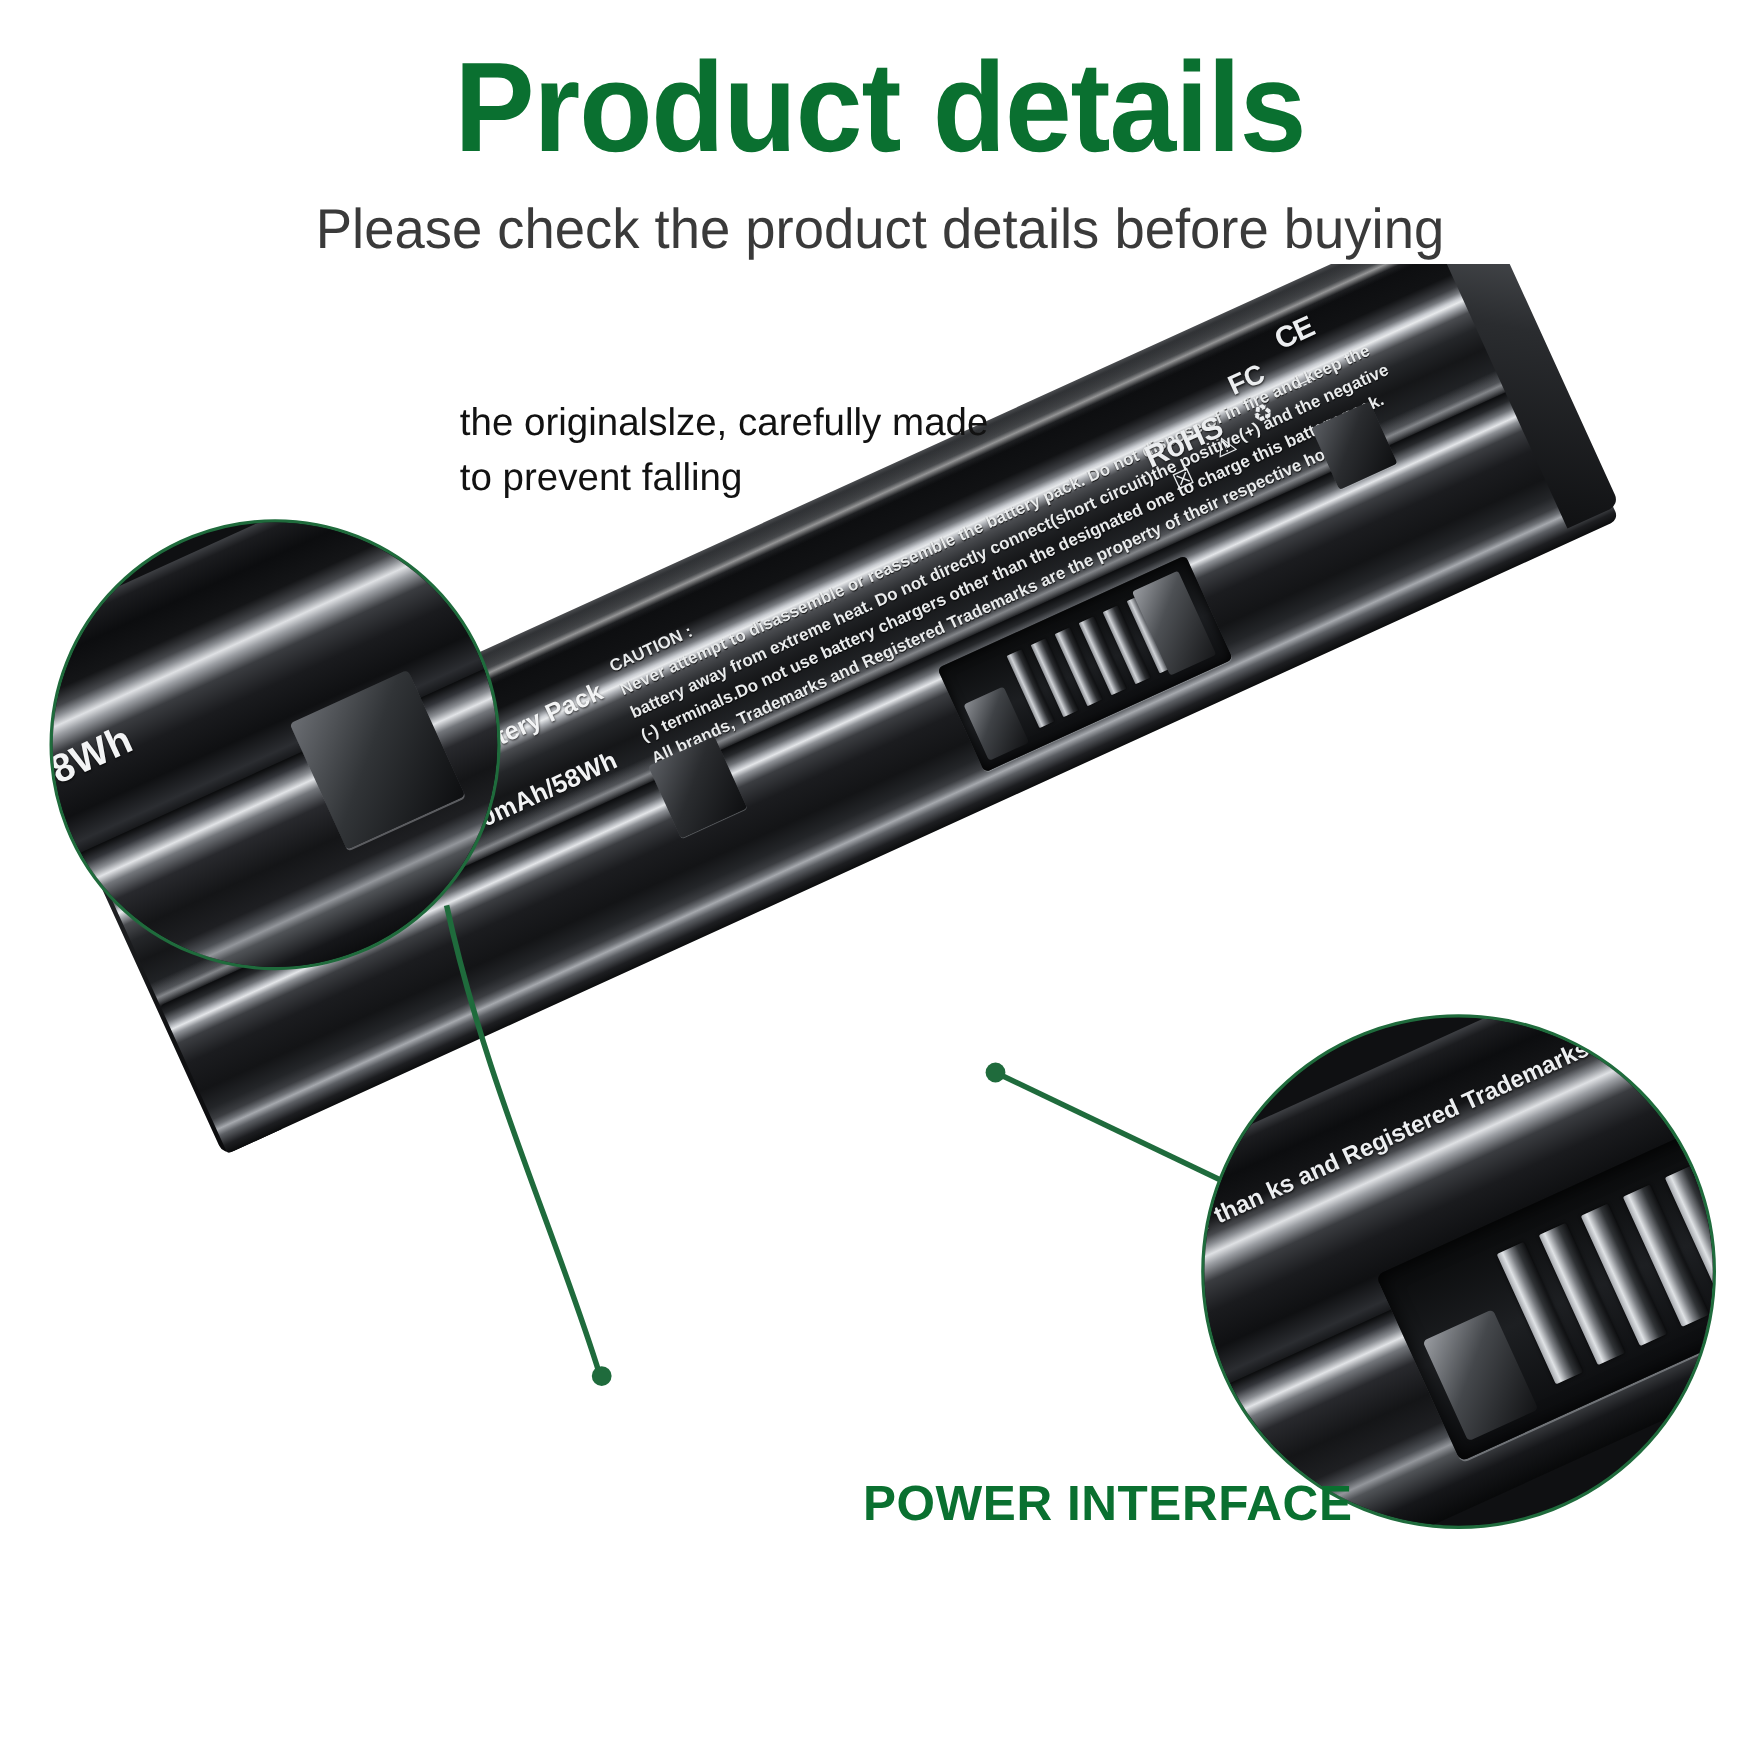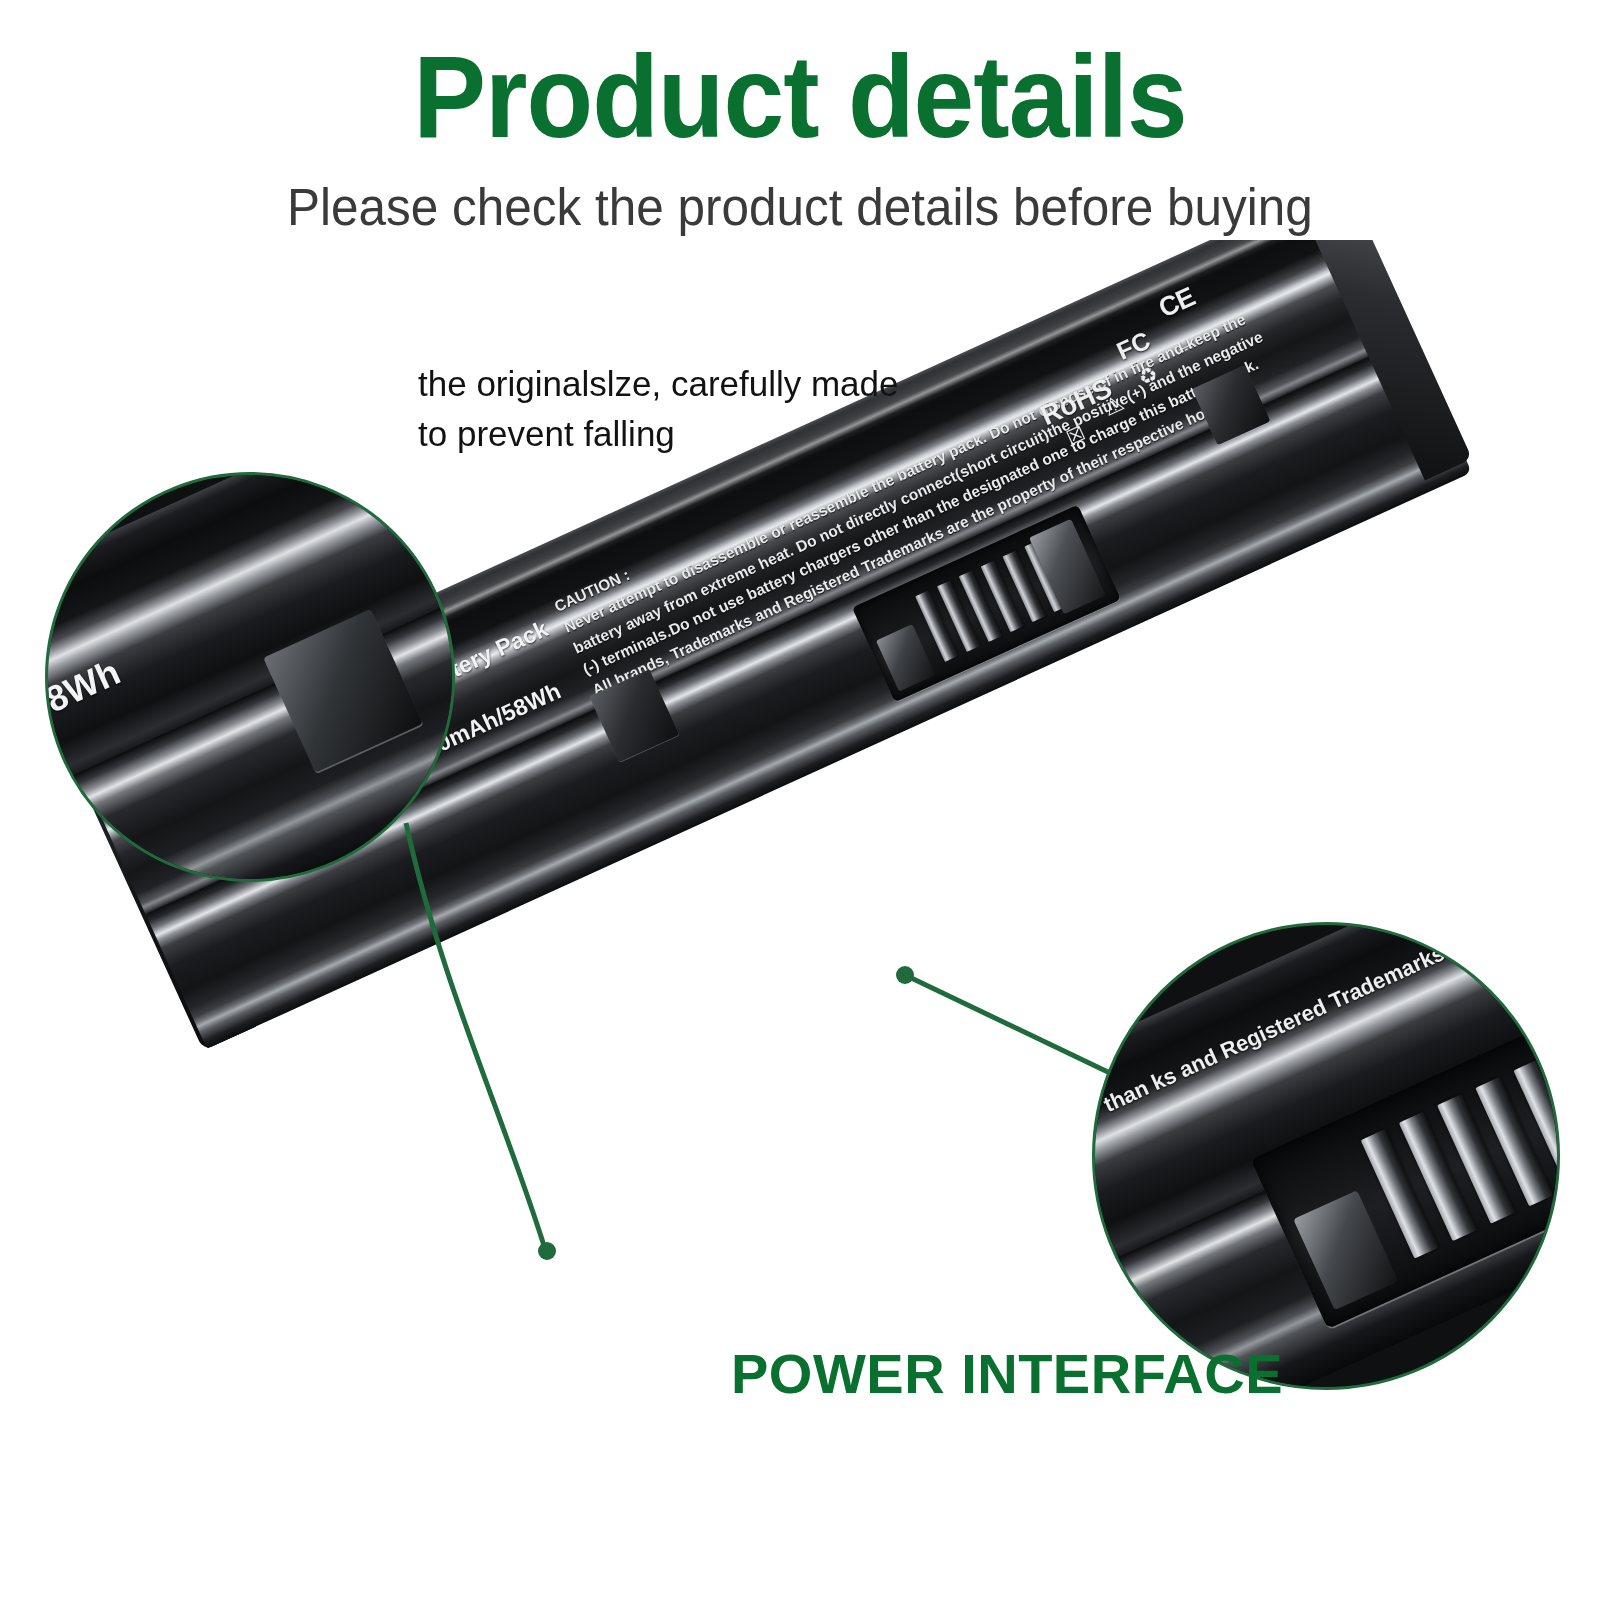--- a/index.html
+++ b/index.html
@@ -74,21 +74,21 @@
   }
 
   #power-interface-callout {
     position: absolute;
     left: 727px;
     top: 1341px;
     width: 560px;
     text-align: center;
     z-index: 40;
   }
-  #power-interface-callout .callout-heading { font-size: 56px; }
+  #power-interface-callout .callout-heading { font-size: 45px; }
   #power-interface-callout .callout-body {
     padding-top: 12px;
     line-height: 1.5;
   }
 
   
   #photo-stage {
     position: absolute;
     left: 0; top: 240px;
     width: 1600px;

